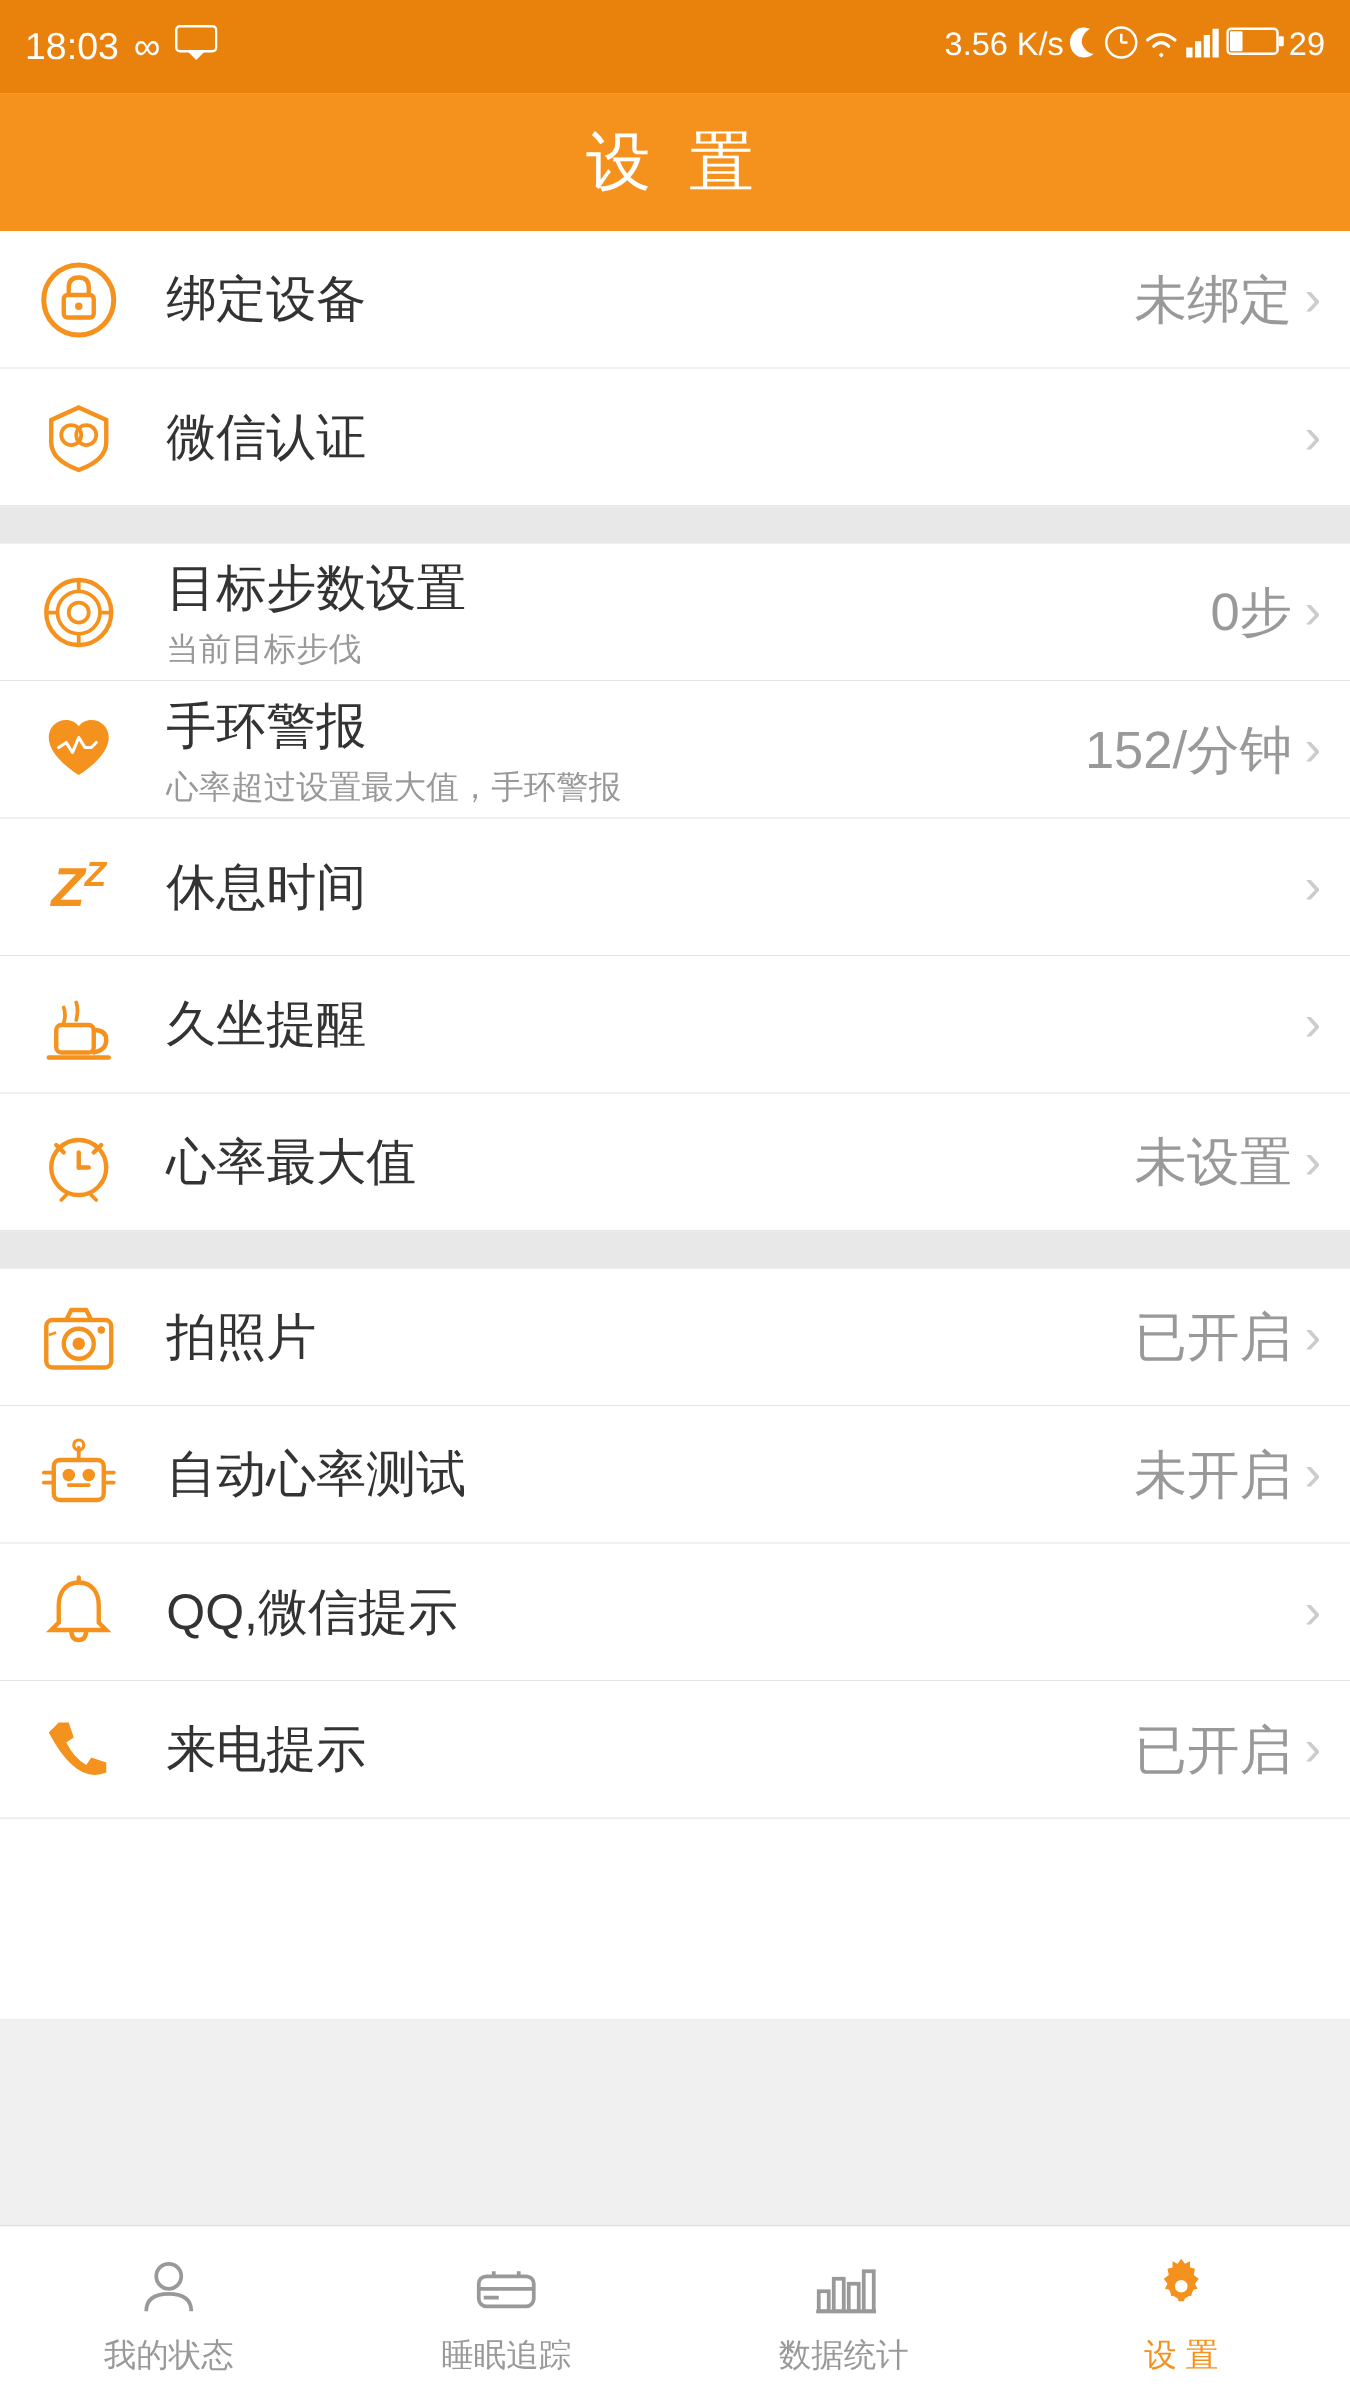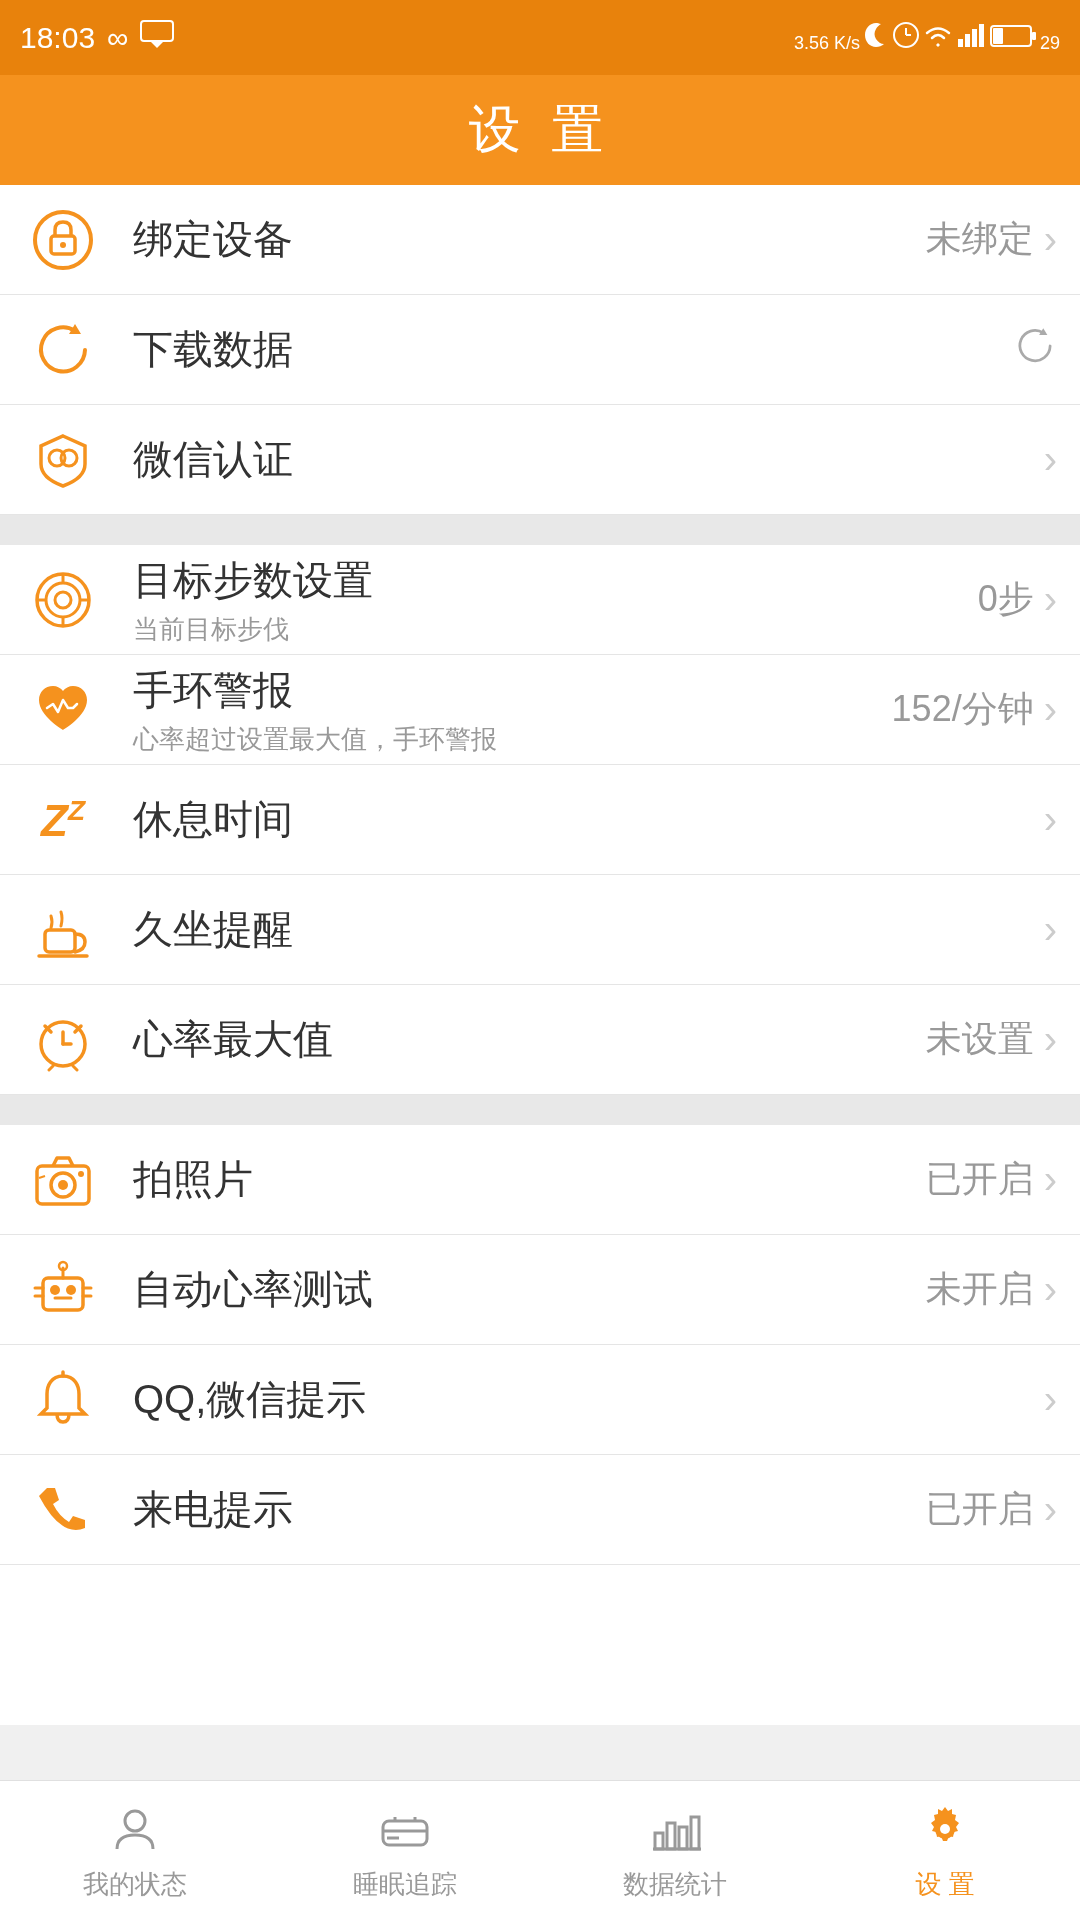--- a/index.html
+++ b/index.html
@@ -19,21 +19,21 @@
       background: #e8820c;
       height: 75px;
       display: flex;
       align-items: center;
       justify-content: space-between;
       padding: 0 20px;
       color: white;
       font-size: 30px;
     }
     .status-left { display: flex; align-items: center; gap: 12px; }
-    .status-right { display: flex; align-items: flex-end; gap: 2px; font-size: 18px; }
+    .status-right { display: flex; align-items: flex-start; gap: 2px; font-size: 26px; }
 
     
     .header {
       background: #f5921e;
       height: 110px;
       display: flex;
       align-items: center;
       justify-content: center;
     }
     .header-title {
@@ -97,21 +97,21 @@
     }
 
     .menu-right {
       display: flex;
       align-items: center;
       gap: 10px;
       color: #999;
       font-size: 34px;
     }
     .menu-value {
-      font-size: 36px;
+      font-size: 42px;
       color: #999;
     }
     .menu-arrow {
       font-size: 40px;
       color: #ccc;
     }
 
     
     .z-icon {
       color: #f5921e;
@@ -233,39 +233,20 @@
       </div>
       <div class="menu-text">
         <div class="menu-title">绑定设备</div>
       </div>
       <div class="menu-right">
         <span class="menu-value">未绑定</span>
         <span class="menu-arrow">›</span>
       </div>
     </div>
 
-    <div class="menu-item">
-      <div class="menu-icon">
-        <svg viewBox="0 0 64 64" fill="none">
-          <path d="M54 32 A22 22 0 1 1 44 13" stroke="#f5921e" stroke-width="4" stroke-linecap="round" fill="none"></path>
-          <polygon points="44,6 50,16 38,16" fill="#f5921e"></polygon>
-        </svg>
-      </div>
-      <div class="menu-text">
-        <div class="menu-title">下载数据</div>
-      </div>
-      <div class="menu-right">
-        <span>
-          <svg width="44" height="44" viewBox="0 0 64 64" fill="none">
-            <path d="M54 32 A22 22 0 1 1 44 13" stroke="#aaa" stroke-width="4" stroke-linecap="round"></path>
-            <polygon points="44,6 50,16 38,16" fill="#aaa"></polygon>
-          </svg>
-        </span>
-      </div>
-    </div>
 
     <div class="menu-item">
       <div class="menu-icon">
         <svg viewBox="0 0 64 64" fill="none">
           <path d="M32 8 L54 18 L54 36 Q54 50 32 58 Q10 50 10 36 L10 18 Z" stroke="#f5921e" stroke-width="3.5" fill="none"></path>
           <circle cx="26" cy="30" r="8" stroke="#f5921e" stroke-width="3" fill="none"></circle>
           <circle cx="38" cy="30" r="8" stroke="#f5921e" stroke-width="3" fill="none"></circle>
         </svg>
       </div>
       <div class="menu-text">

